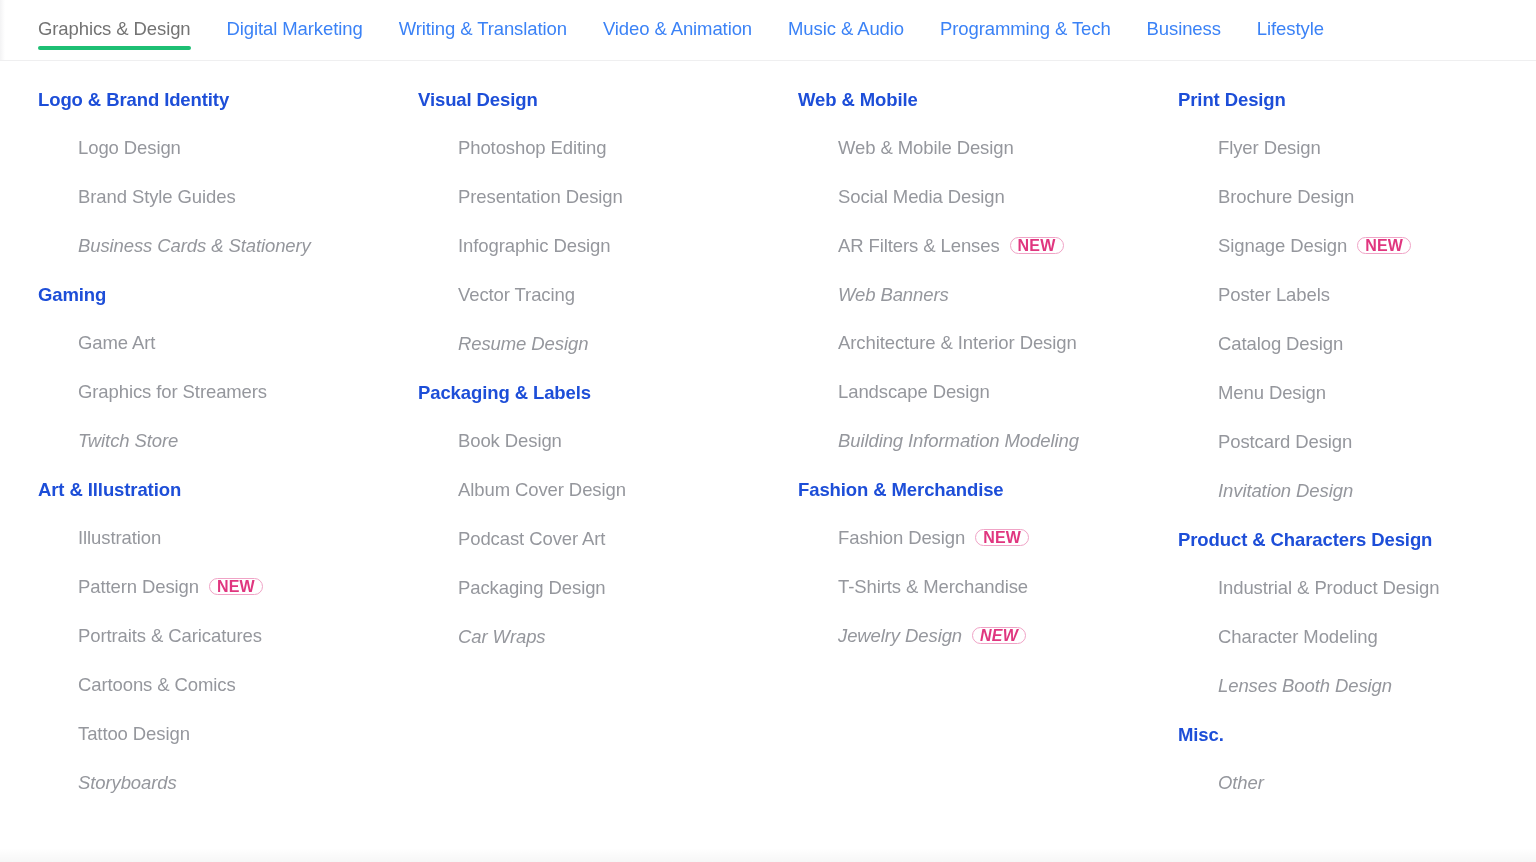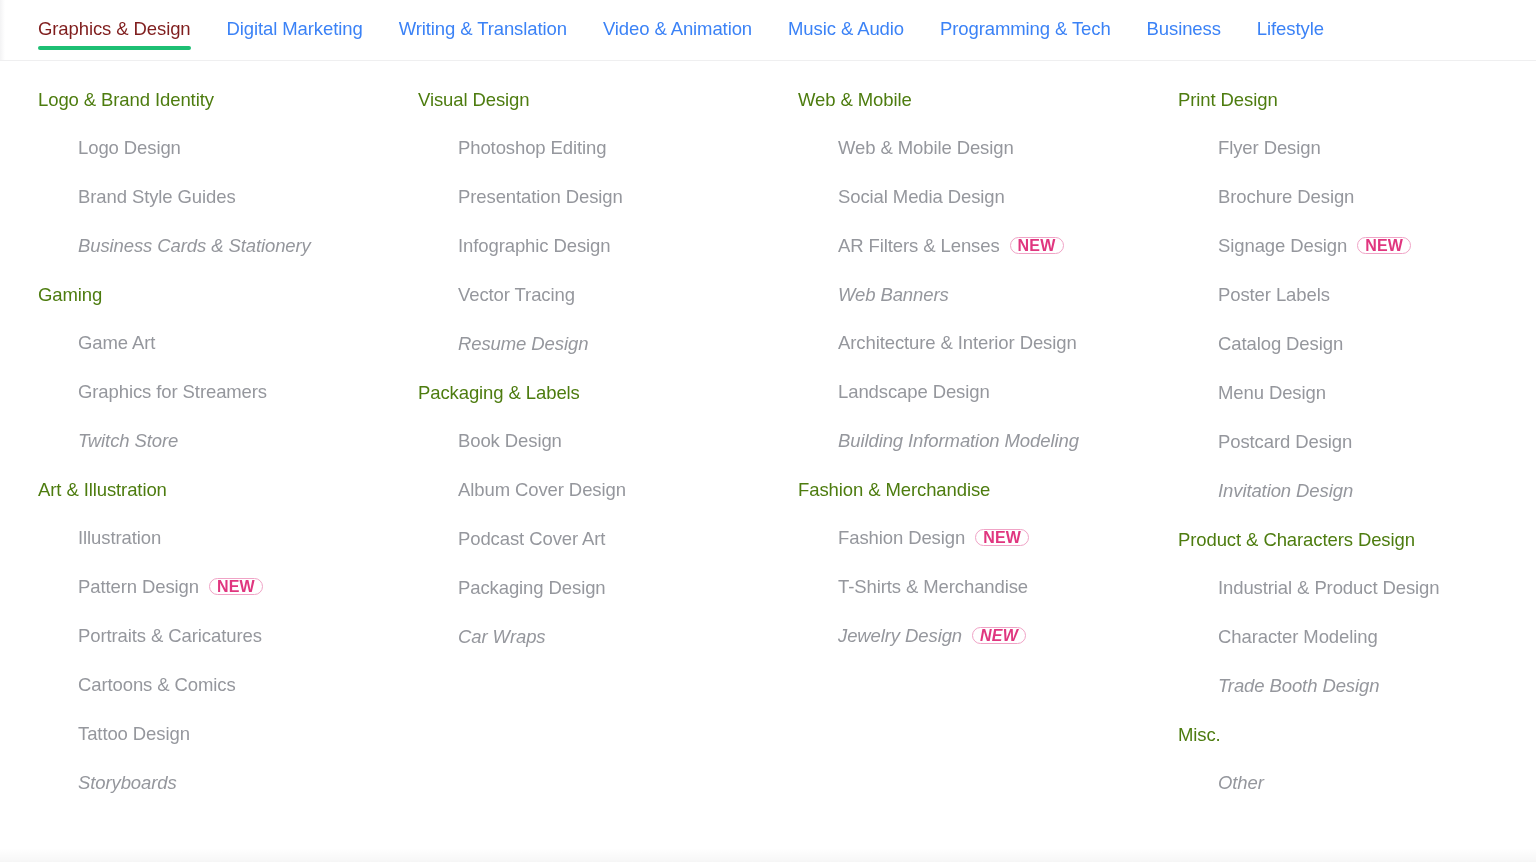--- a/index.html
+++ b/index.html
@@ -28,21 +28,21 @@
     display:inline-flex;
     align-items:center;
     height:58px;
     padding:0 18px;
     font-size:18.5px;
     letter-spacing:-0.1px;
     color:#3b82f6;
     cursor:pointer;
     flex:0 0 auto;
   }
-  .nav-tab.active{ color:#7f1d1d; }
+  .nav-tab.active{ color:#737373; }
   .nav-tab .underline{
     display:none;
     position:absolute;
     left:18px; right:18px;
     bottom:8px;
     height:4px;
     border-radius:2px;
     background:#1dbf73;
   }
   .nav-tab.active .underline{ display:block; }
@@ -68,22 +68,22 @@
     position:absolute;
     left:38px; top:27px;
     width:1460px;
     display:flex;
   }
   .column{ width:380px; flex:0 0 380px; }
 
   .group{ margin-bottom:26px; }
   .group-title{
     font-size:18.5px;
-    font-weight:normal;
-    color:#4d7c0f;
+    font-weight:bold;
+    color:#1d4ed8;
     letter-spacing:-0.1px;
     line-height:24px;
     margin-bottom:25px;
     display:inline-flex;
     align-items:center;
     gap:12px;
     white-space:nowrap;
   }
   .group-title.linked{ cursor:pointer; }
   .chev{
@@ -283,21 +283,21 @@
           </a><a class="item">
             <span>Invitation Design</span>
           </a></div>
         <div class="group"><div class="group-title">
             <span>Product &amp; Characters Design</span>
           </div><a class="item">
             <span>Industrial &amp; Product Design</span>
           </a><a class="item">
             <span>Character Modeling</span>
           </a><a class="item">
-            <span>Trade Booth Design</span>
+            <span>Lenses Booth Design</span>
           </a></div>
         <div class="group"><div class="group-title">
             <span>Misc.</span>
           </div><a class="item">
             <span>Other</span>
           </a></div>
       </div>
     </div>
   <div id="bottom-fade"></div>
 </div>

